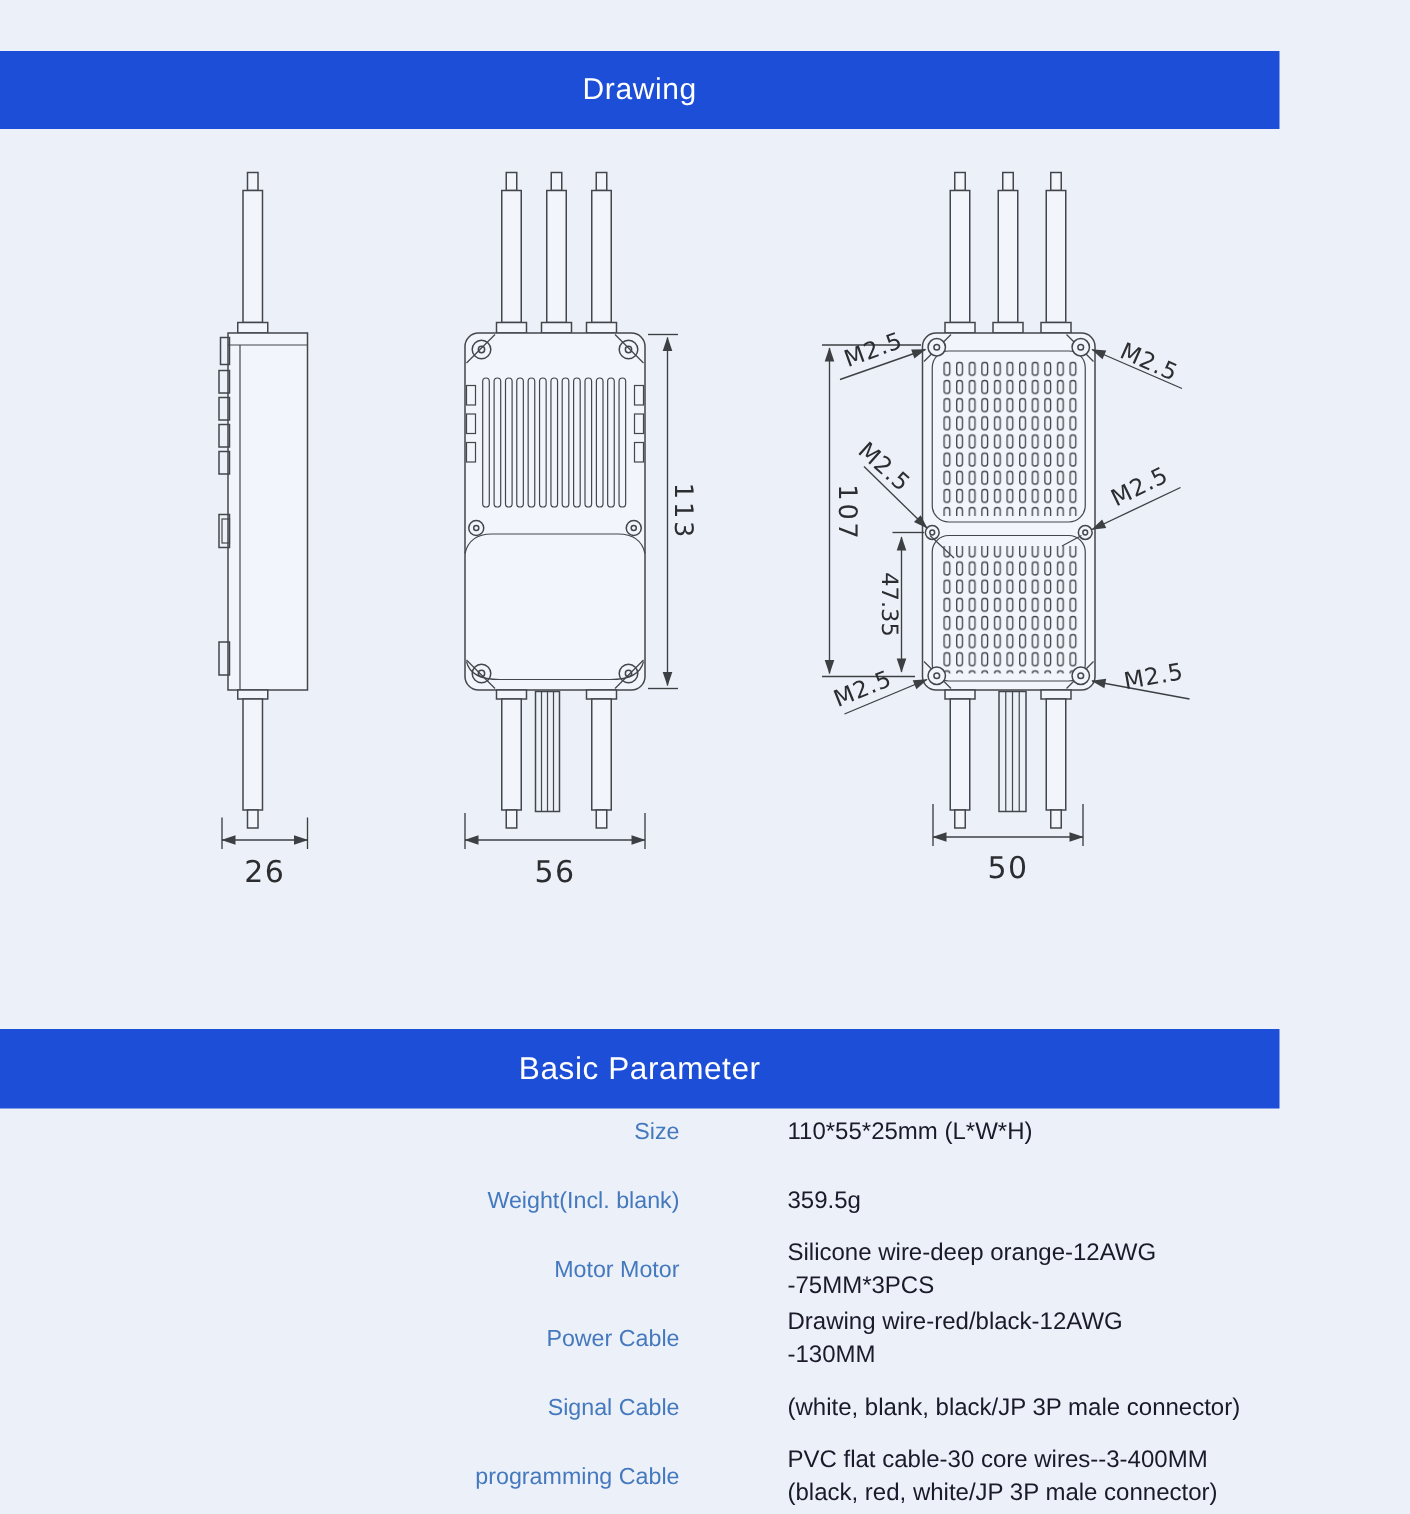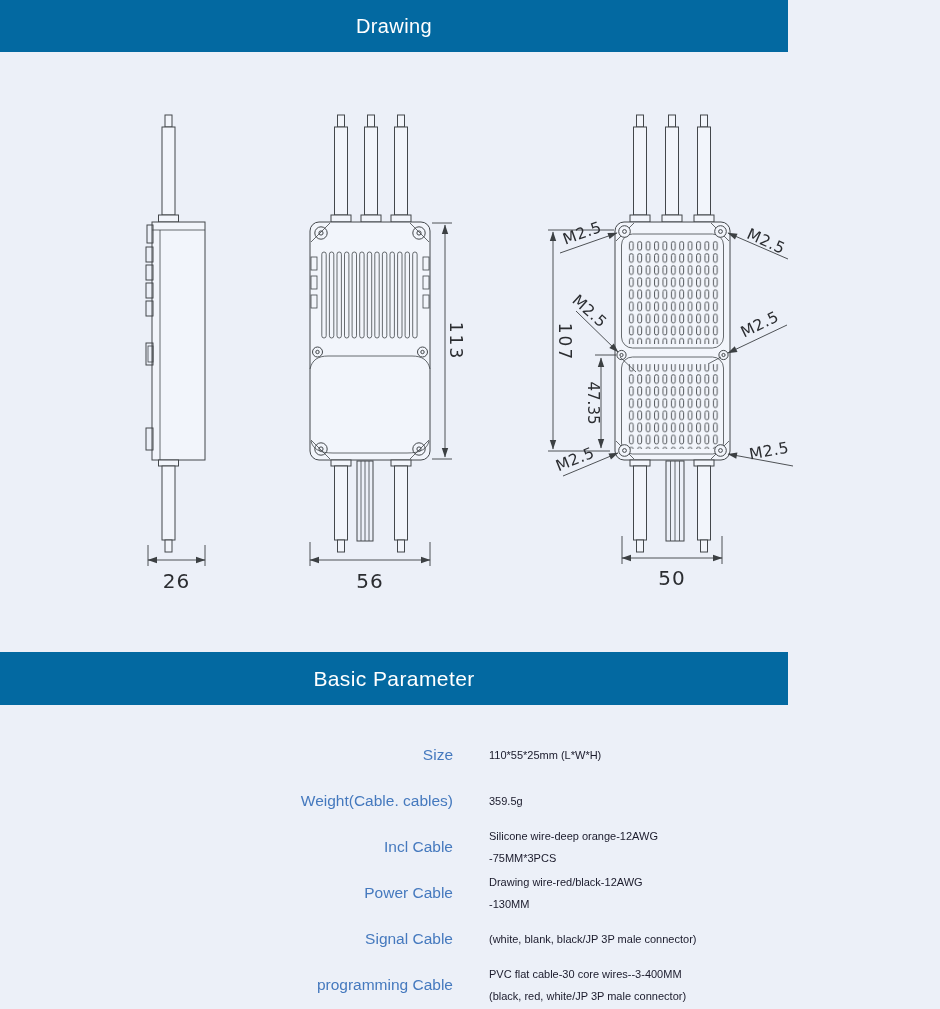--- a/index.html
+++ b/index.html
@@ -2,35 +2,35 @@
 <html><head>
 <meta charset="utf-8">
 <style>
   html,body{margin:0;padding:0;}
   body{
     width:940px;height:1009px;position:relative;overflow:hidden;
     background:#ecf0f8;
     font-family:"Liberation Sans",sans-serif;
   }
   .banner{
-    position:absolute;left:0;width:788px;background:#0369a1;color:#ffffff;
+    position:absolute;left:0;width:853px;background:#1d4ed8;color:#ffffff;
     display:flex;align-items:center;justify-content:center;
-    font-size:20px;letter-spacing:.4px;
+    font-size:20px;letter-spacing:.4px;margin-top:34px;
   }
   #banner-drawing{top:0;height:52px;}
   #banner-basic{top:652px;height:53px;font-size:21px;}
   .drawing-area{position:absolute;top:52px;left:0;width:940px;height:600px;}
   .param-table{position:absolute;top:705px;left:0;width:940px;padding-top:27px;padding-left:18px;}
   .param-row{display:flex;align-items:center;min-height:46px;}
   .param-label{
     flex:0 0 435px;width:435px;text-align:right;
     color:#4579be;font-size:15.5px;
   }
   .param-value{
-    margin-left:36px;color:#1a1a2b;font-size:11px;line-height:22px;
+    margin-left:72px;color:#1a1a2b;font-size:16px;line-height:22px;
   }
   .param-value span{display:block;}
   
   .ln{stroke:#43474b;stroke-width:1;fill:none;}
   .lnf{stroke:#43474b;stroke-width:1;fill:#f2f5fb;}
   .thin{stroke:#43474b;stroke-width:.8;fill:none;}
   .dim{stroke:#3c4043;stroke-width:.9;fill:none;}
   .dimtxt{fill:#2b2d31;font-family:"DejaVu Sans",sans-serif;}
   .big{font-size:20px;letter-spacing:1px;}
   .vert{font-size:17px;letter-spacing:2px;}
@@ -267,28 +267,28 @@
 
 <div class="param-table">
   <div class="param-row">
     <div class="param-label">Size</div>
     <div class="param-value">
       <span>110*55*25mm  (L*W*H)</span>
       <span></span>
     </div>
   </div>
   <div class="param-row">
-    <div class="param-label">Weight(Cable. cables)</div>
+    <div class="param-label">Weight(Incl. blank)</div>
     <div class="param-value">
       <span>359.5g</span>
       <span></span>
     </div>
   </div>
   <div class="param-row">
-    <div class="param-label">Incl Cable</div>
+    <div class="param-label">Motor Motor</div>
     <div class="param-value">
       <span>Silicone wire-deep orange-12AWG</span>
       <span>-75MM*3PCS</span>
     </div>
   </div>
   <div class="param-row">
     <div class="param-label">Power Cable</div>
     <div class="param-value">
       <span>Drawing wire-red/black-12AWG</span>
       <span>-130MM</span>

